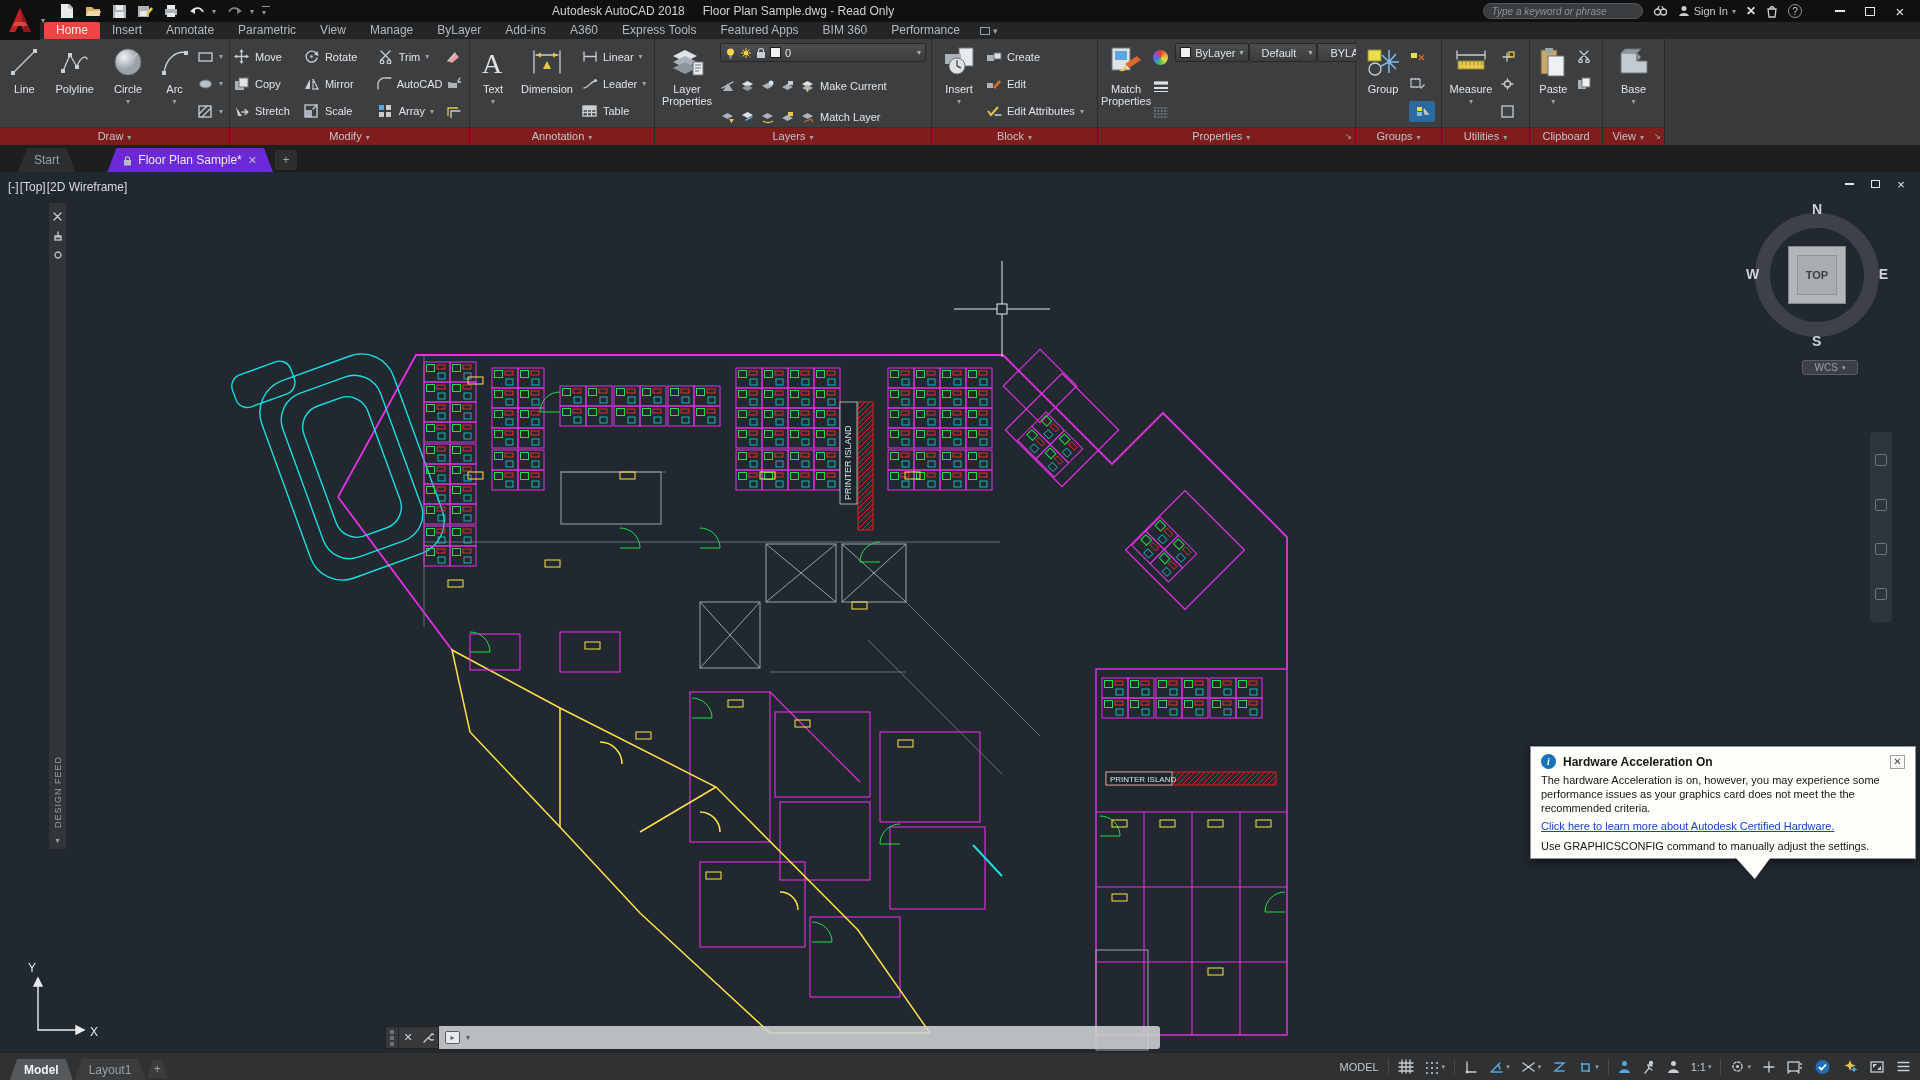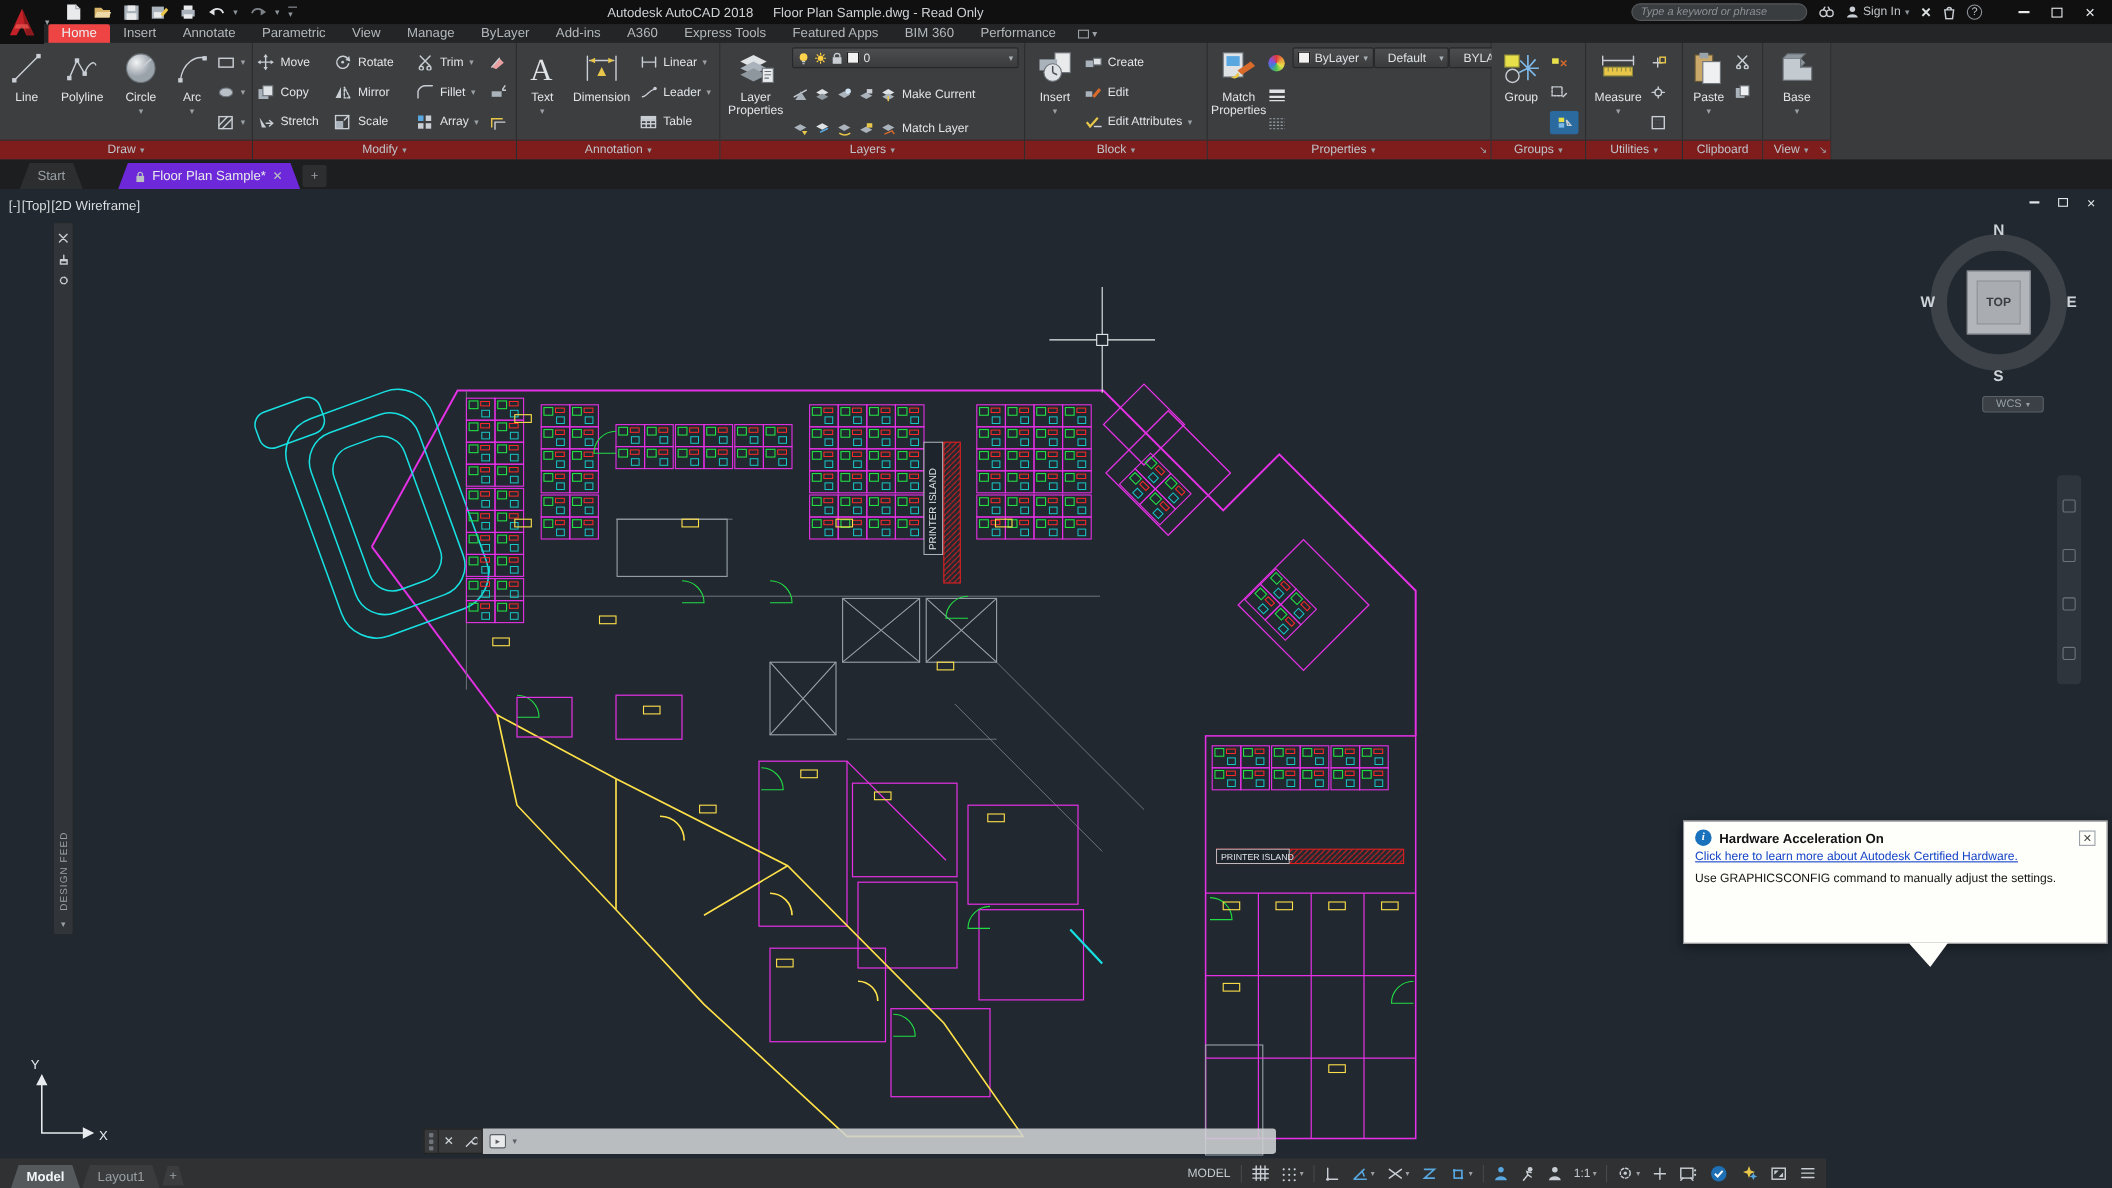--- a/index.html
+++ b/index.html
@@ -97,21 +97,21 @@
   .notify{position:absolute;left:1530px;top:746px;width:386px;min-height:112px;background:#fefefa;border:1px solid #8f9296;box-shadow:0 3px 10px rgba(0,0,0,.5);z-index:8;padding:7px 10px 6px 10px;color:#141414}
   .notify .nhead{display:flex;align-items:center;gap:7px;margin-bottom:4px}
   .notify .ninfo{width:15px;height:15px;border-radius:50%;background:#1a72bd;color:#fff;font-size:10px;font-weight:bold;display:flex;align-items:center;justify-content:center;font-family:"Liberation Serif",serif;font-style:italic}
   .notify .ntitle{font-weight:bold;font-size:12px;flex:1}
   .notify .nclose{width:15px;height:14px;border:1px solid #9aa0a5;display:flex;align-items:center;justify-content:center;font-size:10px;color:#444}
   .notify .nbody{font-size:11px;line-height:14px;margin-bottom:5px}
   .notify .nlink{font-size:11px;color:#1544c8;text-decoration:underline;display:block;margin-bottom:8px}
   .notify .nfoot{font-size:11px}
   .ntail{position:absolute;left:1735px;top:857px;width:36px;height:22px;background:#fefefa;clip-path:polygon(0 0,100% 0,55% 100%);z-index:8;border-left:1px solid #8f9296}
   
-  .statusbar{position:absolute;left:0;top:1053px;width:1660px;height:27px;background:#2f3133;display:flex;align-items:center}
+  .statusbar{position:absolute;left:0;top:1053px;width:1920px;height:27px;background:#2f3133;display:flex;align-items:center}
   .laytabs{display:flex;align-items:flex-end;height:27px;padding-left:10px;gap:2px;flex:1}
   .ltab{height:21px;margin-top:3px;display:flex;align-items:center;padding:0 14px;font-size:12px;clip-path:polygon(7px 0,calc(100% - 7px) 0,100% 100%,0 100%)}
   .ltab.active{background:#56595c;color:#f2f4f5;font-weight:bold}
   .ltab.idle{background:#3a3c3e;color:#9aa0a5}
   .lplus{width:20px;height:18px;background:#3a3c3e;color:#9aa0a5;clip-path:polygon(5px 0,calc(100% - 5px) 0,100% 100%,0 100%);display:flex;align-items:center;justify-content:center;margin-bottom:2px}
   .stright{display:flex;align-items:center;gap:3px;padding-right:5px}
   .stbtn{height:20px;display:flex;align-items:center;justify-content:center;padding:0 4px;color:#c3c9ce;font-size:11px;gap:2px}
   .stbtn .scaret{font-size:7px;color:#9aa0a5}
   .stsep{width:1px;height:16px;background:#47494b;margin:0 2px}
   
@@ -405,21 +405,21 @@
               </span>
               <span>Trim</span>
               <span class="scaret">▾</span>
             </div>
           <div class="srow">
               <span class="si">
                 <svg class="ik" width="15" height="13">
                   <path class="st" d="M1 12 V6 A 8 8 0 0 1 9 1 H14" stroke="#aab3bc" fill="#5a6168"></path>
                 </svg>
               </span>
-              <span>Fillet</span>
+              <span>AutoCAD</span>
               <span class="scaret">▾</span>
             </div>
           <div class="srow">
               <span class="si">
                 <svg class="ik" width="14" height="14">
                   <rect class="blf" x="1" y="1" width="5" height="5"></rect>
                   <rect class="stf" x="8" y="1" width="5" height="5"></rect>
                   <rect class="stf" x="1" y="8" width="5" height="5"></rect>
                   <rect class="stf" x="8" y="8" width="5" height="5"></rect>
                 </svg>
@@ -1146,20 +1146,21 @@
       </div>
     </div>
   </div>
 
   <div class="notify">
     <div class="nhead">
       <span class="ninfo">i</span>
       <span class="ntitle">Hardware Acceleration On</span>
       <span class="nclose">✕</span>
     </div>
+    <div class="nbody">The hardware Acceleration is on, however, you may experience some performance issues as your graphics card does not meet the the recommended criteria.</div>
     <a class="nlink">Click here to learn more about Autodesk Certified Hardware.</a>
     <div class="nfoot">Use GRAPHICSCONFIG command to manually adjust the settings.</div>
   </div>
   <div class="ntail"></div>
 
   <div class="statusbar">
     <div class="laytabs">
       <div class="ltab active">
           <span>Model</span>
         </div>

